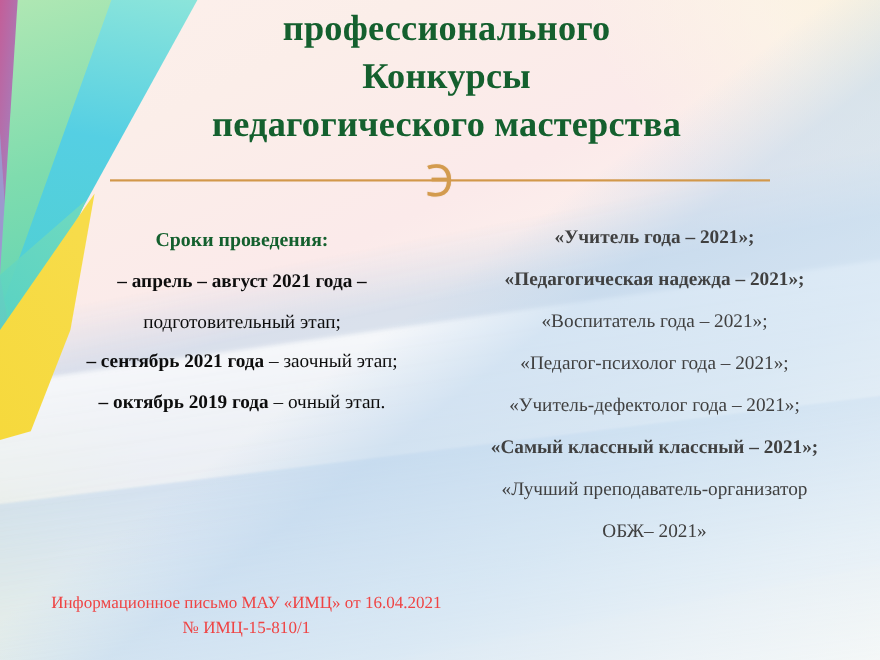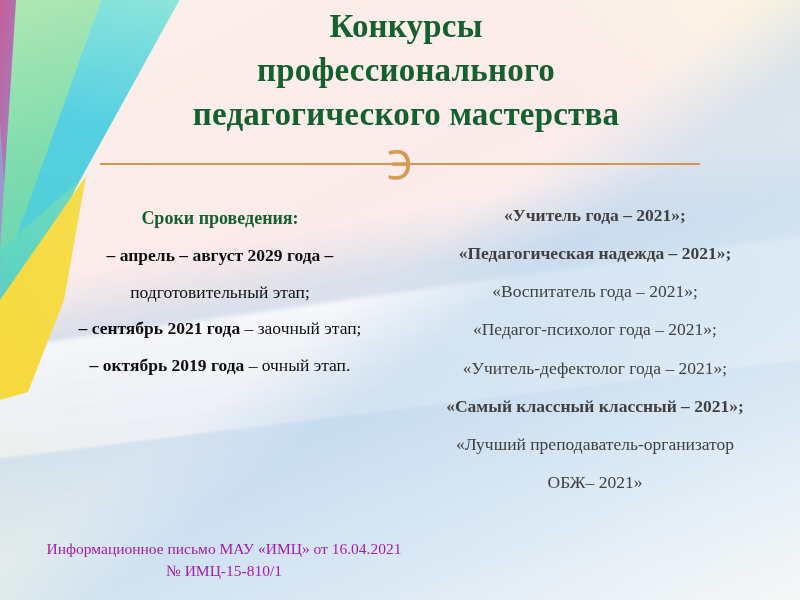--- a/index.html
+++ b/index.html
@@ -131,21 +131,21 @@
     position:absolute; left:390px; top:196px; width:410px;
     text-align:center; color:#404040;
     font-size:17.5px; line-height:2.18;
   }
   .col-right .line { white-space:nowrap; }
   .col-right .bold { font-weight:bold; }
 
   
   .footer {
     position:absolute; left:0px; top:538px; width:448px;
-    text-align:center; color:#a21caf;
+    text-align:center; color:#ef4444;
     font-size:15.5px; line-height:1.42;
   }
   .footer div { white-space:nowrap; }
 </style>
 </head>
 <body>
 
 <div id="slide">
 
   <div class="bg bg-base"></div>
@@ -200,34 +200,34 @@
 
       <polygon points="112,-30 196,-30 14,300 4,272" fill="url(#gCyn)"></polygon>
 
       <polygon points="0,250 78,182 36,286 0,322" fill="url(#gMnt)" opacity="0.9"></polygon>
 
       <polygon points="0,300 86,176 64,300 28,392 0,400" fill="url(#gYel)"></polygon>
     </g>
   </svg>
 
   <div class="title">
+    <div>профессионального</div>
     <div>Конкурсы</div>
-    <div>профессионального</div>
     <div>педагогического мастерства</div>
   </div>
 
   <div class="rule-wrap">
     <div class="rule-line"></div>
     <span class="ornament">℈</span>
   </div>
 
   <div class="col-left">
     <div class="line head">Сроки проведения:</div>
     <div class="line">
-      <b>– апрель – август 2029 года –</b><span></span>
+      <b>– апрель – август 2021 года –</b><span></span>
     </div>
     <div class="line">
       <b></b><span>подготовительный этап;</span>
     </div>
     <div class="line">
       <b>– сентябрь 2021 года</b><span> – заочный этап;</span>
     </div>
     <div class="line">
       <b>– октябрь 2019 года</b><span> – очный этап.</span>
     </div>

